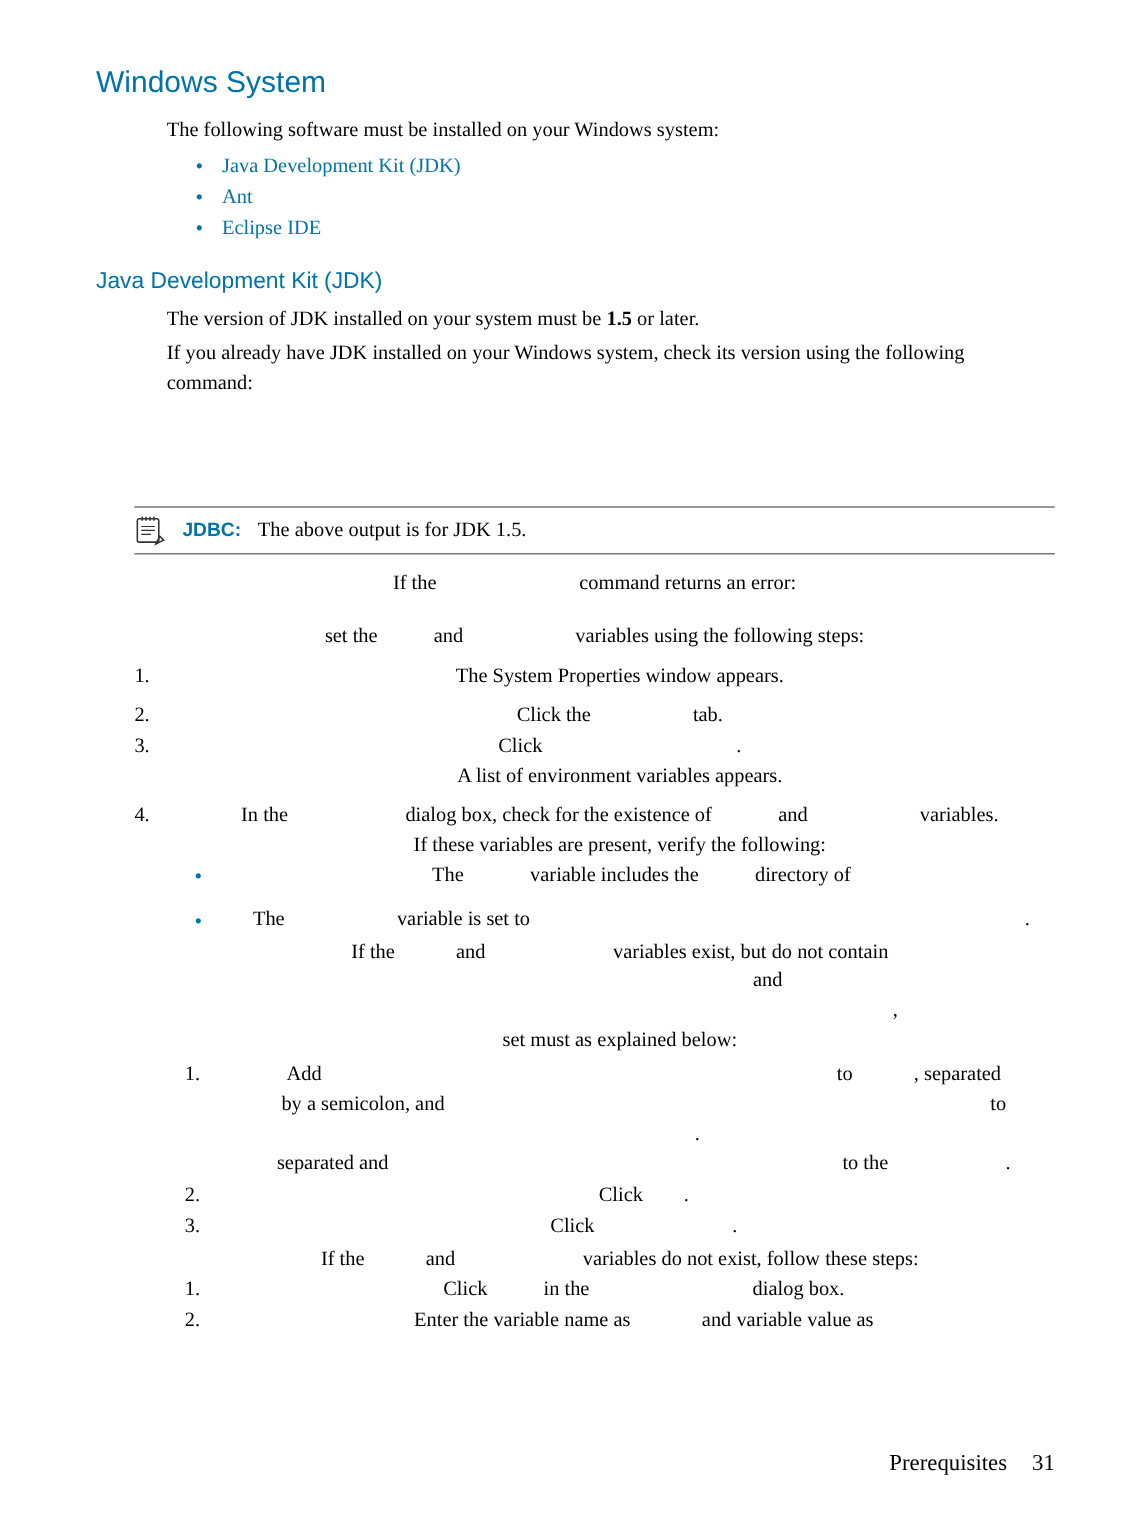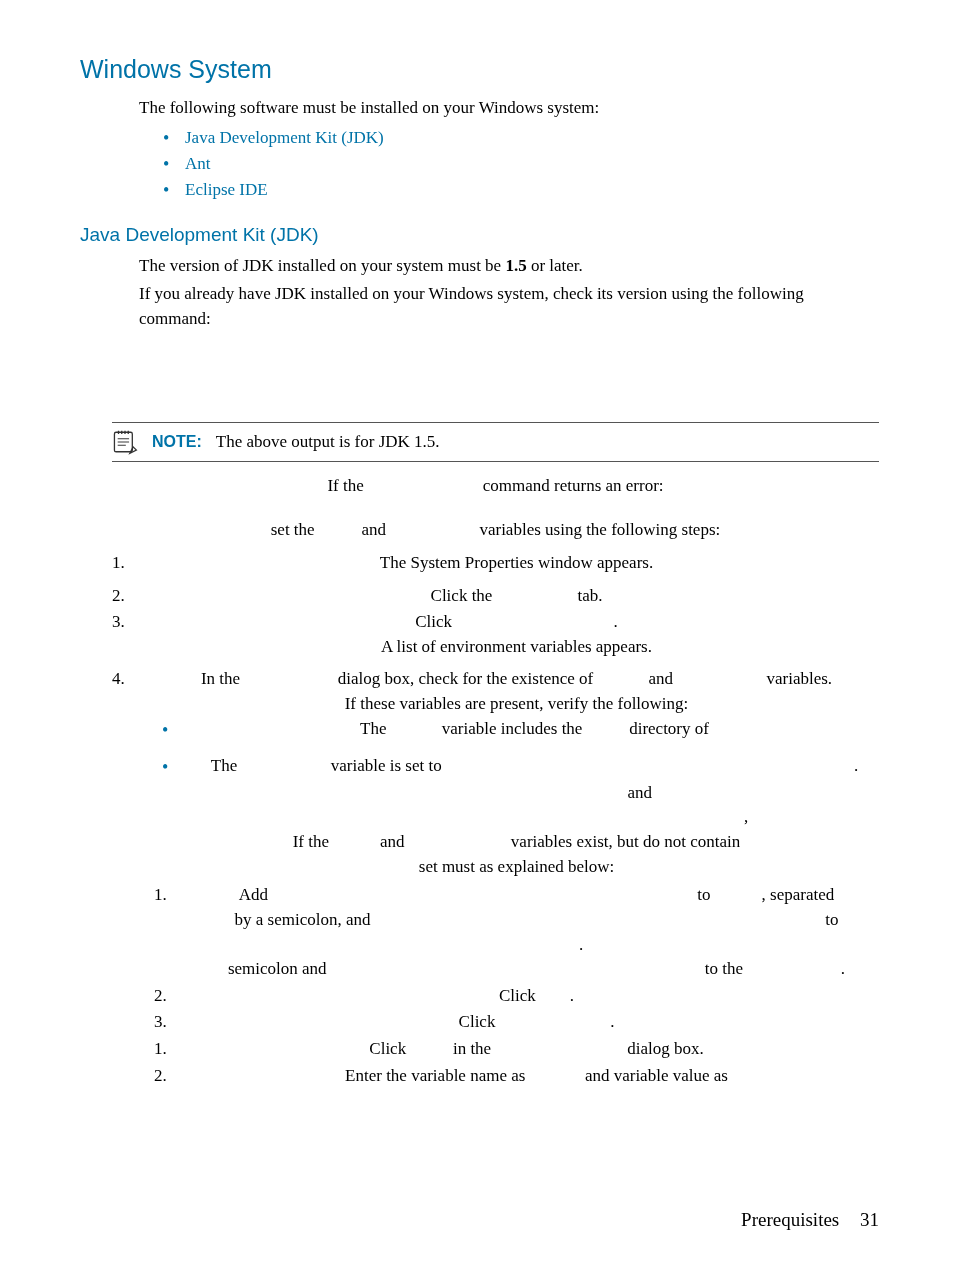--- a/index.html
+++ b/index.html
@@ -135,21 +135,21 @@
     <svg viewBox="0 0 32 32" width="26" height="26">
       <rect x="3" y="4" width="22" height="24" rx="2" ry="2" fill="none" stroke="#333" stroke-width="1.6"></rect>
       <path d="M8 2 v4 M12 2 v4 M16 2 v4 M20 2 v4" stroke="#333" stroke-width="1.6" fill="none"></path>
       <path d="M26 22 l4 4 l-8 4 l4-8 z" fill="none" stroke="#333" stroke-width="1.6"></path>
       <line x1="7" y1="12" x2="21" y2="12" stroke="#333" stroke-width="1.2"></line>
       <line x1="7" y1="16" x2="21" y2="16" stroke="#333" stroke-width="1.2"></line>
       <line x1="7" y1="20" x2="17" y2="20" stroke="#333" stroke-width="1.2"></line>
     </svg>
   </span>
   <span>
-    <span class="note-label">NOTE:</span>
+    <span class="note-label">JDBC:</span>
     <span class="note-text">The above output is for JDK 1.5.</span>
   </span>
 </div>
 
 <div class="spacer-sm"></div>
 
 <p class="line ml32">
   <span class="frag">If the</span><span class="frag">                           </span><span> command returns an error:</span>
 </p>
 
@@ -207,63 +207,66 @@
       <div style="height:10px"></div>
 
       <div class="sub-bullet">
         <div class="b">•</div>
         <div class="line" style="flex:1">
           <span>The </span><span class="frag">                    </span><span> variable is set to </span><span class="frag">                                                                                                </span><span>.</span>
         </div>
       </div>
 
       <div class="line">
+        <span>If the </span><span class="frag">          </span><span> and </span><span class="frag">                       </span><span> variables exist, but do not contain</span>
+      </div>
+      <div class="line">
         <span class="frag">                                                         </span><span> and </span><span class="frag">                                                                                                            </span><span>,</span>
-      </div>
-      <div class="line">
-        <span>If the </span><span class="frag">          </span><span> and </span><span class="frag">                       </span><span> variables exist, but do not contain</span>
       </div>
       <div class="line">set must as explained below:</div>
 
       <div style="height:4px"></div>
 
       <div class="ol-inner">
         <div class="ol-row">
           <div class="ol-num">1.</div>
           <div class="ol-content">
             <div class="line">
               <span>Add </span><span class="frag">                                                                                                   </span><span> to </span><span class="frag">           </span><span>, separated</span>
             </div>
             <div class="line">
               <span>by a semicolon, and </span><span class="frag">                                                                                                         </span><span> to</span>
             </div>
             <div class="line">
               <span class="frag">                     </span><span>.</span>
             </div>
             <div class="line">
-              <span>semicolon and </span><span class="frag">                                                                                       </span><span> to the </span><span class="frag">                      </span><span>.</span>
+              <span>separated and </span><span class="frag">                                                                                       </span><span> to the </span><span class="frag">                      </span><span>.</span>
             </div>
           </div>
         </div>
 
         <div class="ol-row">
           <div class="ol-num">2.</div>
           <div class="ol-content line">
             <span>Click </span><span class="frag">       </span><span>.</span>
           </div>
         </div>
 
         <div class="ol-row">
           <div class="ol-num">3.</div>
           <div class="ol-content line">
             <span>Click </span><span class="frag">                          </span><span>.</span>
           </div>
         </div>
       </div>
 
+      <div class="line">
+        <span>If the </span><span class="frag">          </span><span> and </span><span class="frag">                       </span><span> variables do not exist, follow these steps:</span>
+      </div>
 
       <div class="ol-inner">
         <div class="ol-row">
           <div class="ol-num">1.</div>
           <div class="ol-content line">
             <span>Click </span><span class="frag">         </span><span> in the </span><span class="frag">                              </span><span> dialog box.</span>
           </div>
         </div>
         <div class="ol-row">
           <div class="ol-num">2.</div>

